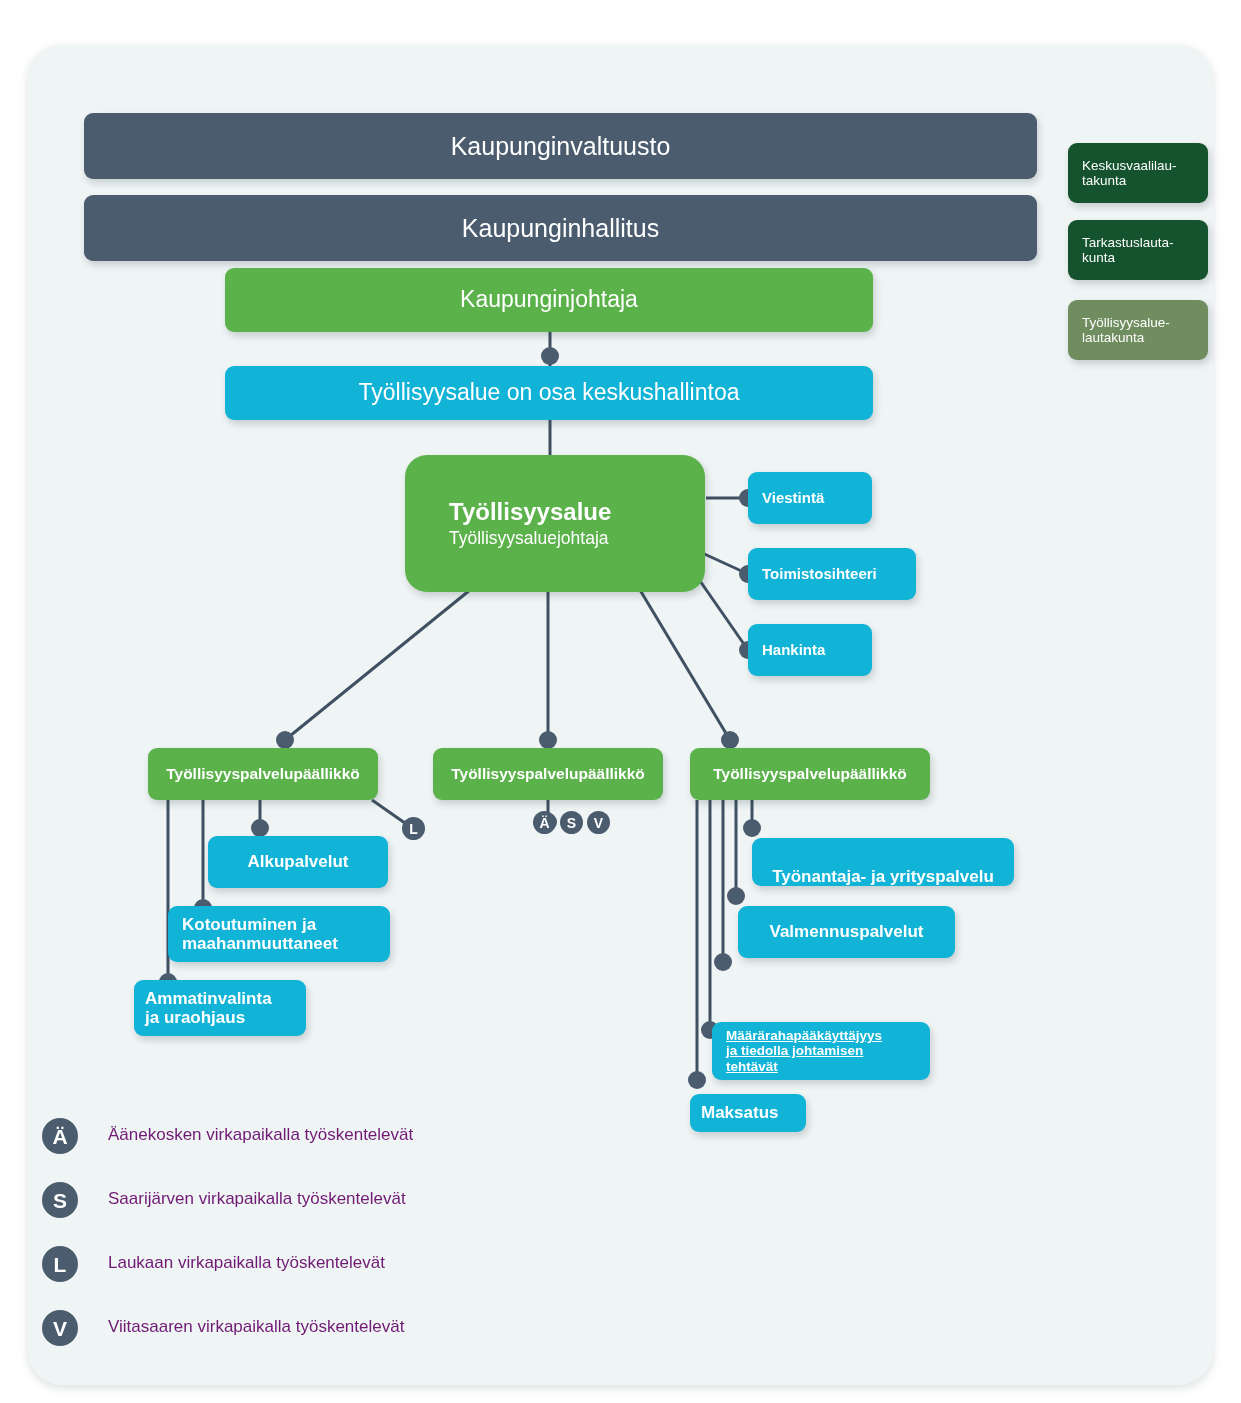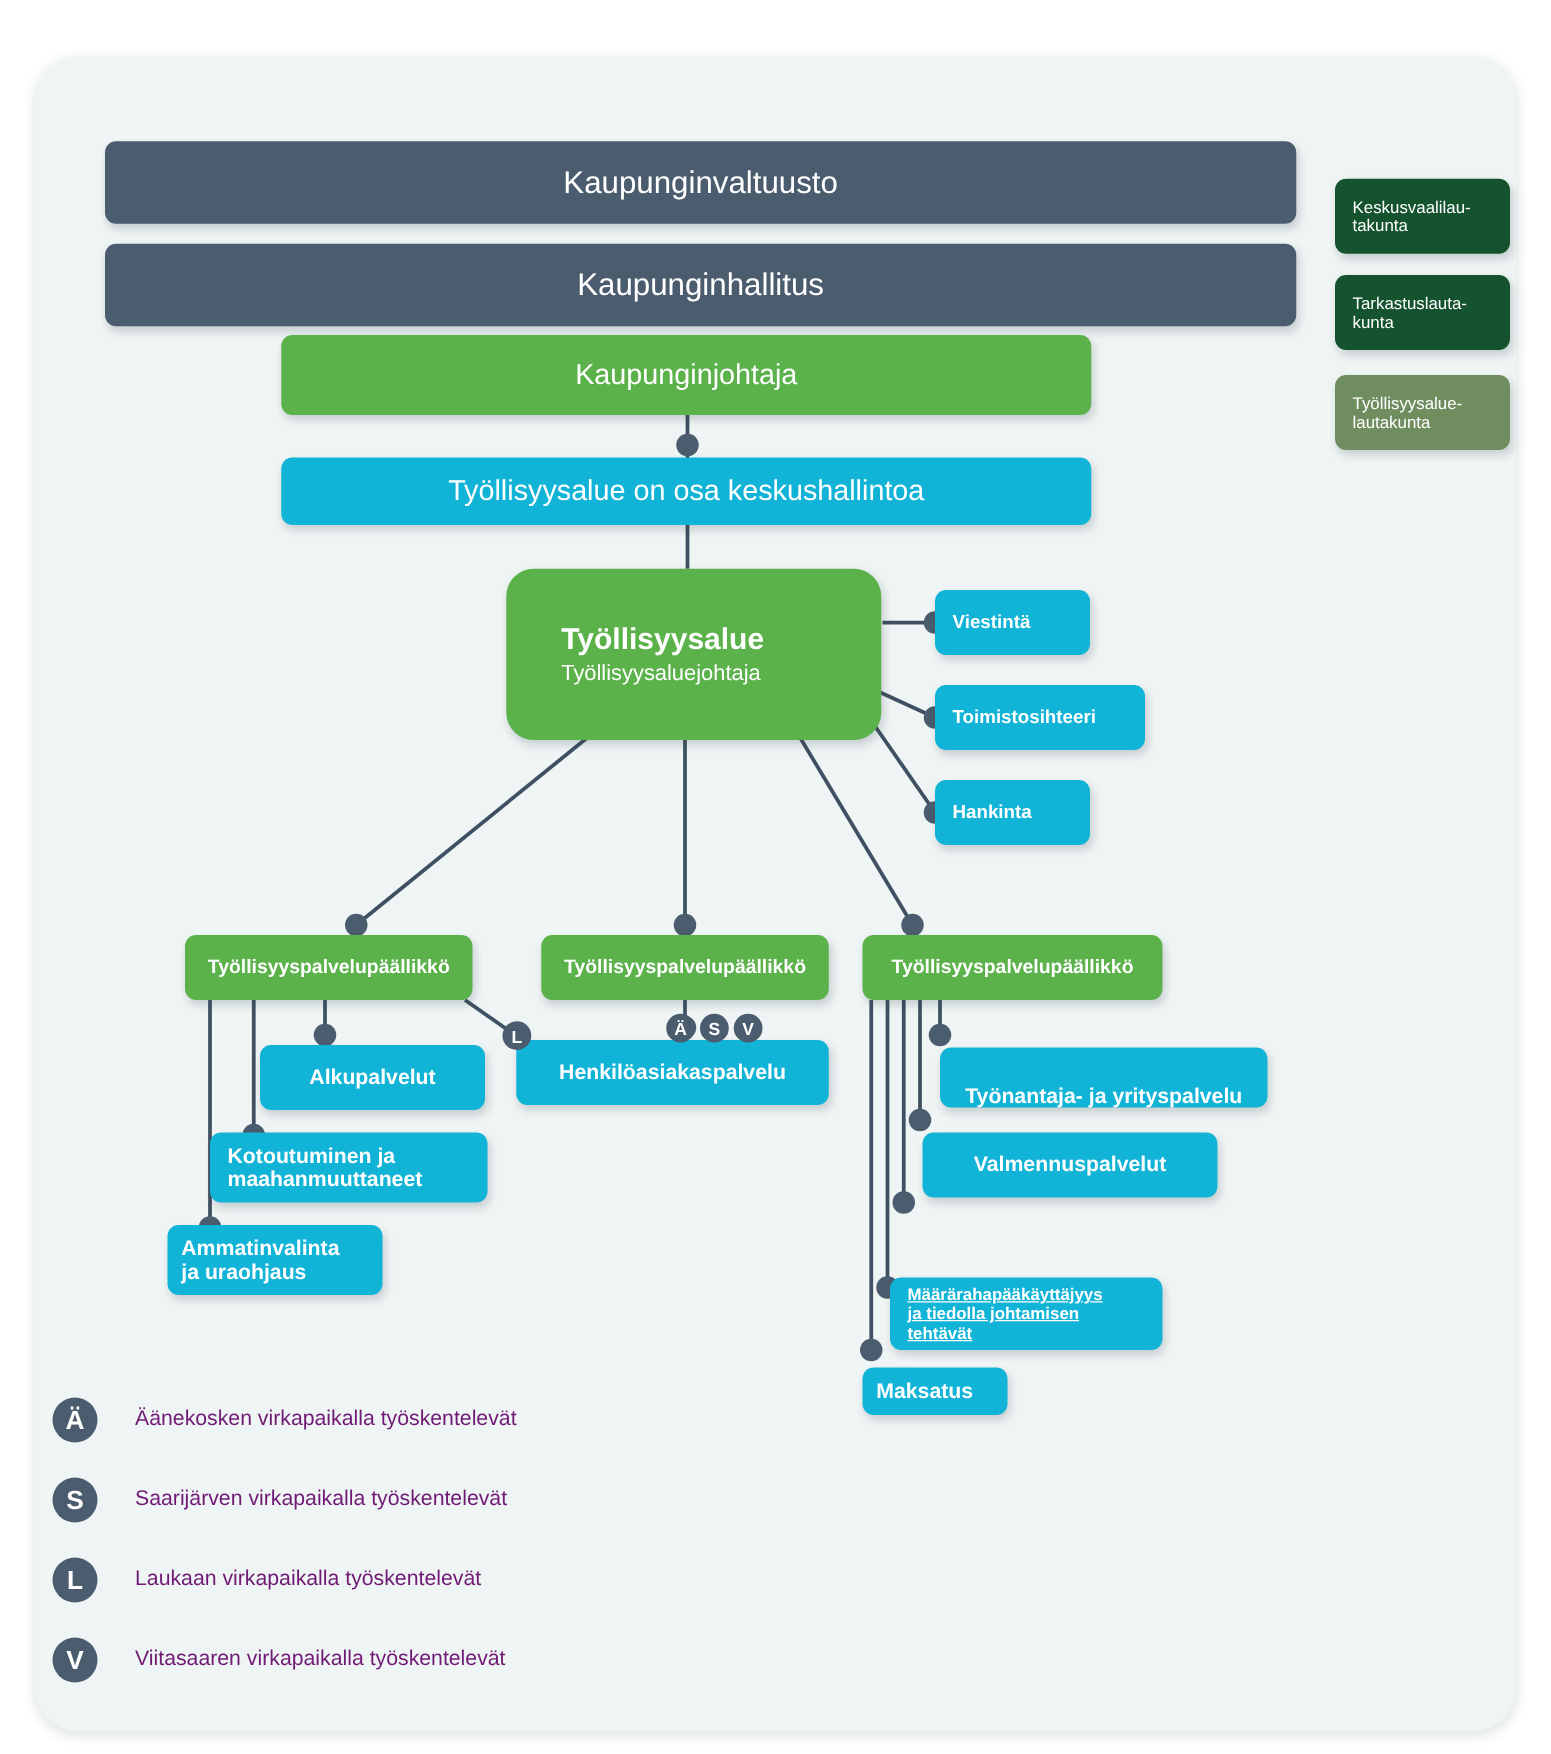--- a/index.html
+++ b/index.html
@@ -230,34 +230,31 @@
     <div class="node blue lead padl t-unit" style="left:168px; top:906px; width:222px; height:56px; white-space:pre-line;">
       <span>Kotoutuminen ja
 maahanmuuttaneet</span>
     </div>
 
     <div class="node blue lead t-unit" style="left:134px; top:980px; width:172px; height:56px; padding-left:11px; white-space:pre-line;">
       <span>Ammatinvalinta
 ja uraohjaus</span>
     </div>
 
-    <div class="node blue center t-unit" style="left:413px; top:832px; width:250px; height:52px;">
-      <span>Henkilöasiakaspalvelu</span>
-    </div>
 
     <div class="badge" style="left:533px; top:811px;">Ä</div>
     <div class="badge" style="left:560px; top:811px;">S</div>
     <div class="badge" style="left:587px; top:811px;">V</div>
     <div class="badge" style="left:402px; top:817px;">L</div>
 
     <div class="node blue center t-unit" style="left:752px; top:838px; width:262px; height:48px;align-items:flex-end;">
       <span>Työnantaja- ja yrityspalvelu</span>
     </div>
 
-    <div class="node blue center t-unit" style="left:738px; top:906px; width:236px; height:52px;">
+    <div class="node blue center t-unit" style="left:738px; top:906px; width:217px; height:52px;">
       <span>Valmennuspalvelut</span>
     </div>
 
 
     <div class="node blue lead t-small" style="left:712px; top:1022px; width:218px; height:58px; padding-left:14px; white-space:pre-line;text-decoration:underline;">
       <span>Määrärahapääkäyttäjyys
 ja tiedolla johtamisen
 tehtävät</span>
     </div>
 

